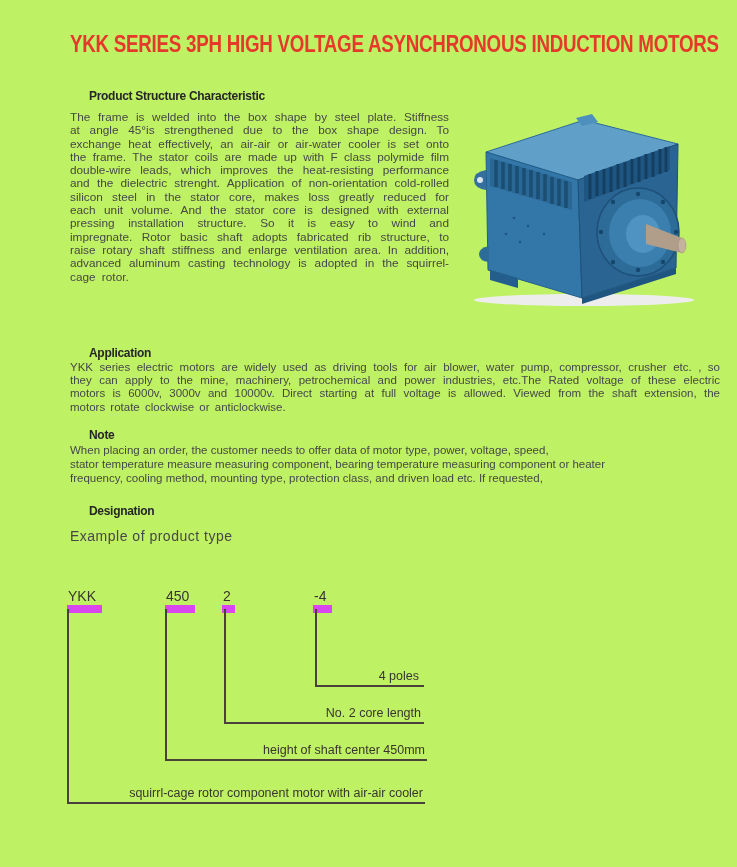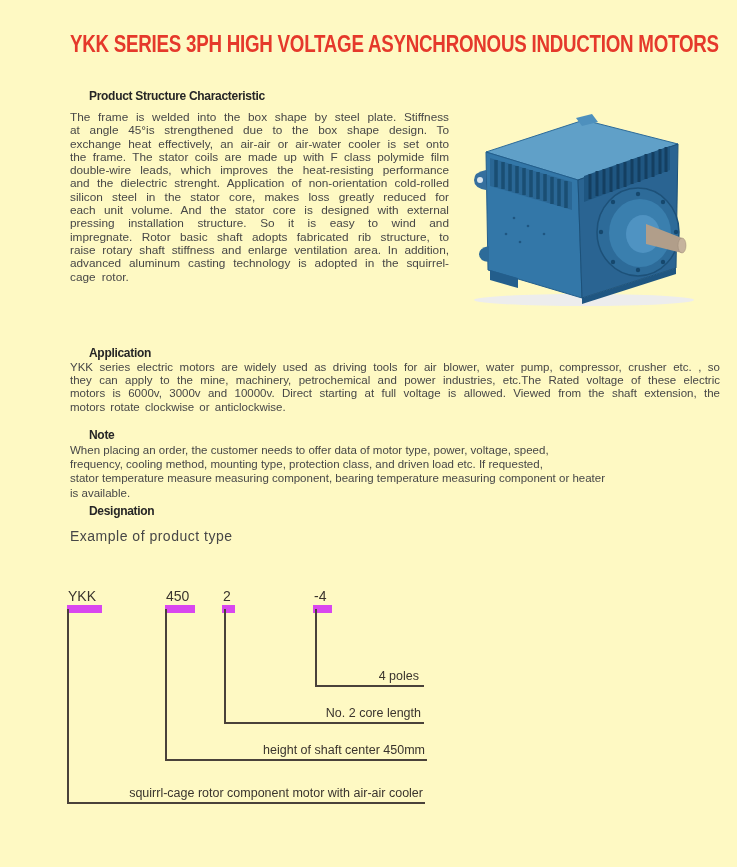--- a/index.html
+++ b/index.html
@@ -1,18 +1,18 @@
 <!DOCTYPE html>
 <html><head>
 <meta charset="utf-8">
 <style>
   * { margin:0; padding:0; box-sizing:border-box; }
   html, body { background:#ffffff; }
   .page {
-    position:relative; width:737px; height:867px; background:#fef9c3;
+    position:relative; width:737px; height:867px; background:#bef264;
     font-family:"Liberation Sans","DejaVu Sans",sans-serif; color:#454545; overflow:hidden;
   }
   .title {
     position:absolute; left:70px; top:32px; white-space:nowrap;
     font-size:23px; font-weight:bold; letter-spacing:-0.3px; color:#e5392b;
     transform:scaleX(0.815); transform-origin:0 50%; line-height:24px;
   }
   .sec-h { font-size:12px; font-weight:bold; color:#262626; letter-spacing:-0.3px; line-height:13px;padding-left:19px; }
   .body-text { font-size:11.5px; color:#474747; }
   .product { position:absolute; left:70px; top:90px; width:379px; }
@@ -136,23 +136,22 @@
   </figure>
 
   <section class="application">
     <h2 class="sec-h">Application</h2>
     <p class="body-text">YKK series electric motors are widely used as driving tools for air blower, water pump, compressor, crusher etc. , so they can apply to the mine, machinery, petrochemical and power industries, etc.The Rated voltage of these electric motors is 6000v, 3000v and 10000v. Direct starting at full voltage is allowed. Viewed from the shaft extension, the motors rotate clockwise or anticlockwise.</p>
   </section>
 
   <section class="note">
     <h2 class="sec-h">Note</h2>
     <div class="nline">When placing an order, the customer needs to offer data of motor type, power, voltage, speed,</div>
+    <div class="nline">stator temperature measure measuring component, bearing temperature measuring component or heater</div>
     <div class="nline">frequency, cooling method, mounting type, protection class, and driven load etc. If requested,</div>
-    <div class="nline">stator temperature measure measuring component, bearing temperature measuring component or heater</div>
-    <div class="nline">is available.</div>
   </section>
 
   <section class="desig">
     <h2 class="sec-h">Designation</h2>
     <p class="body-text">Example of product type</p>
   </section>
 
   <div class="diagram">
     <span class="code c0">YKK</span>
     <span class="code c1">450</span>

